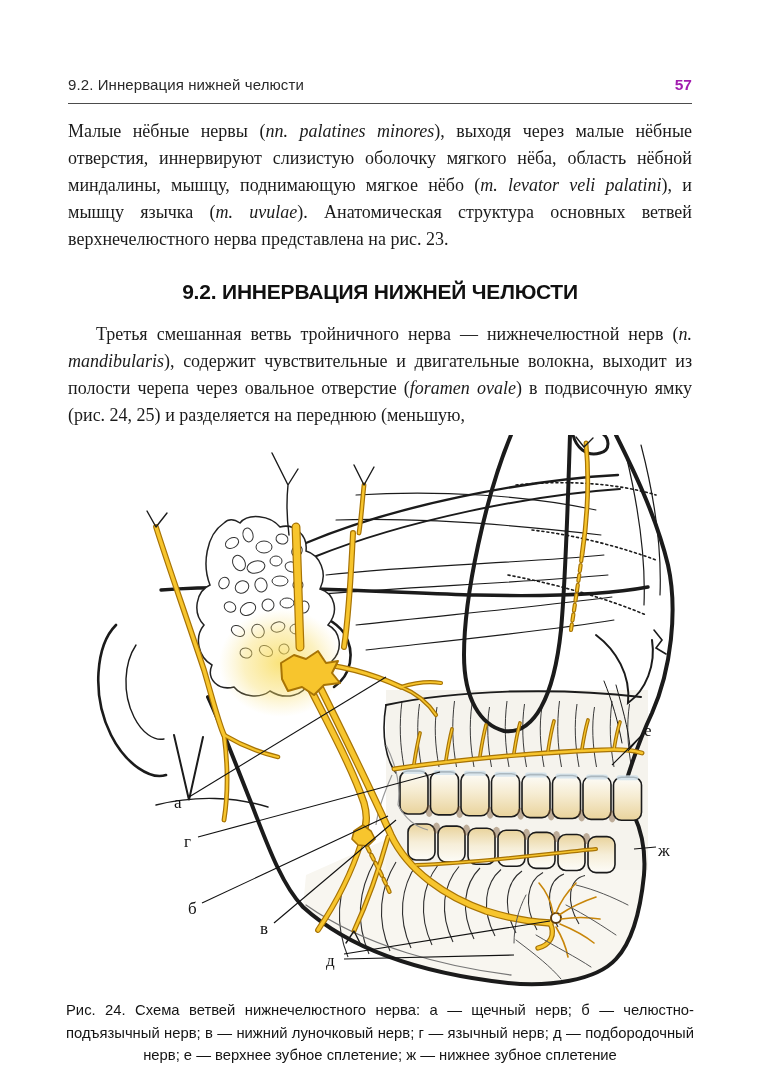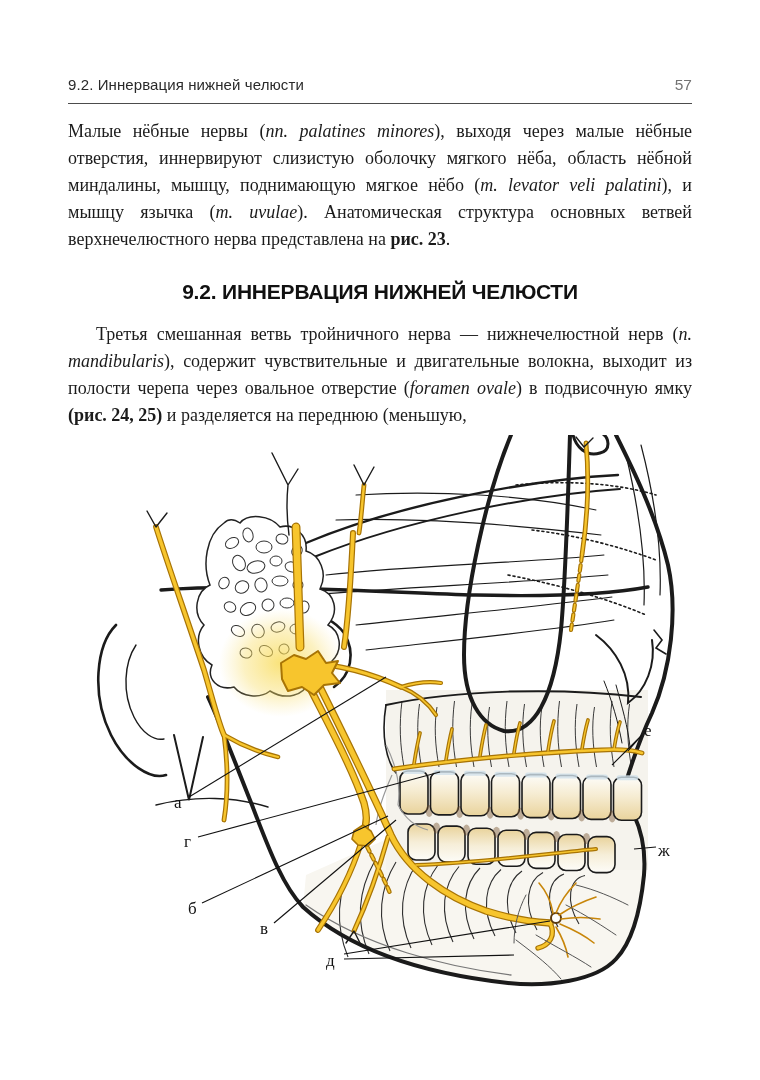--- a/index.html
+++ b/index.html
@@ -13,29 +13,29 @@
     color:#1b1b1b;
     overflow:hidden;
   }
   .running{
     display:flex;justify-content:space-between;align-items:baseline;
     padding-top:60px;padding-bottom:9px;
     border-bottom:1.5px solid #4c4c4c;
     font-family:"Liberation Sans","DejaVu Sans",sans-serif;
   }
   .running-head{font-size:15px;color:#2a2a2a;letter-spacing:.1px;}
-  .page-number{font-size:15.5px;font-weight:normal;color:#737373;margin-left:8px;}
+  .page-number{font-size:15.5px;font-weight:bold;color:#a21caf;margin-left:8px;}
   .body-text{
     margin:14px 0 0 0;
     font-size:18px;line-height:27px;
     text-align:justify;
   }
   .body-text.indent{text-indent:28px;}
   .seg-i{font-style:italic;margin-top:26px;}
-  .seg-b{font-weight:bold;}
+  .seg-b{font-weight:normal;}
   h2.section-heading{
     margin:27px 0 17px 0;
     text-align:center;
     font-family:"Liberation Sans","DejaVu Sans",sans-serif;
     font-size:21px;letter-spacing:-0.2px;
     color:#111;
   }
   figure.fig{
     margin:6px 0 0 -12px;
     width:648px;height:556px;
@@ -349,14 +349,15 @@
         <text class="fig-label" x="128" y="412">г</text>
         <text class="fig-label" x="132" y="479">б</text>
         <text class="fig-label" x="204" y="499">в</text>
         <text class="fig-label" x="270" y="531">д</text>
         <text class="fig-label" x="588" y="301">е</text>
         <text class="fig-label" x="602" y="421">ж</text>
       </g>
     </svg>
   </figure>
 
+  <p class="caption"><span class="seg-b">Рис. 24.</span><span> Схема ветвей нижнечелюстного нерва: а — щечный нерв; б — челюстно-подъязычный нерв; в — нижний луночковый нерв; г — язычный нерв; д — подбородочный нерв; е — верхнее зубное сплетение; ж — нижнее зубное сплетение</span></p>
 
 </div>
 
 </body></html>

